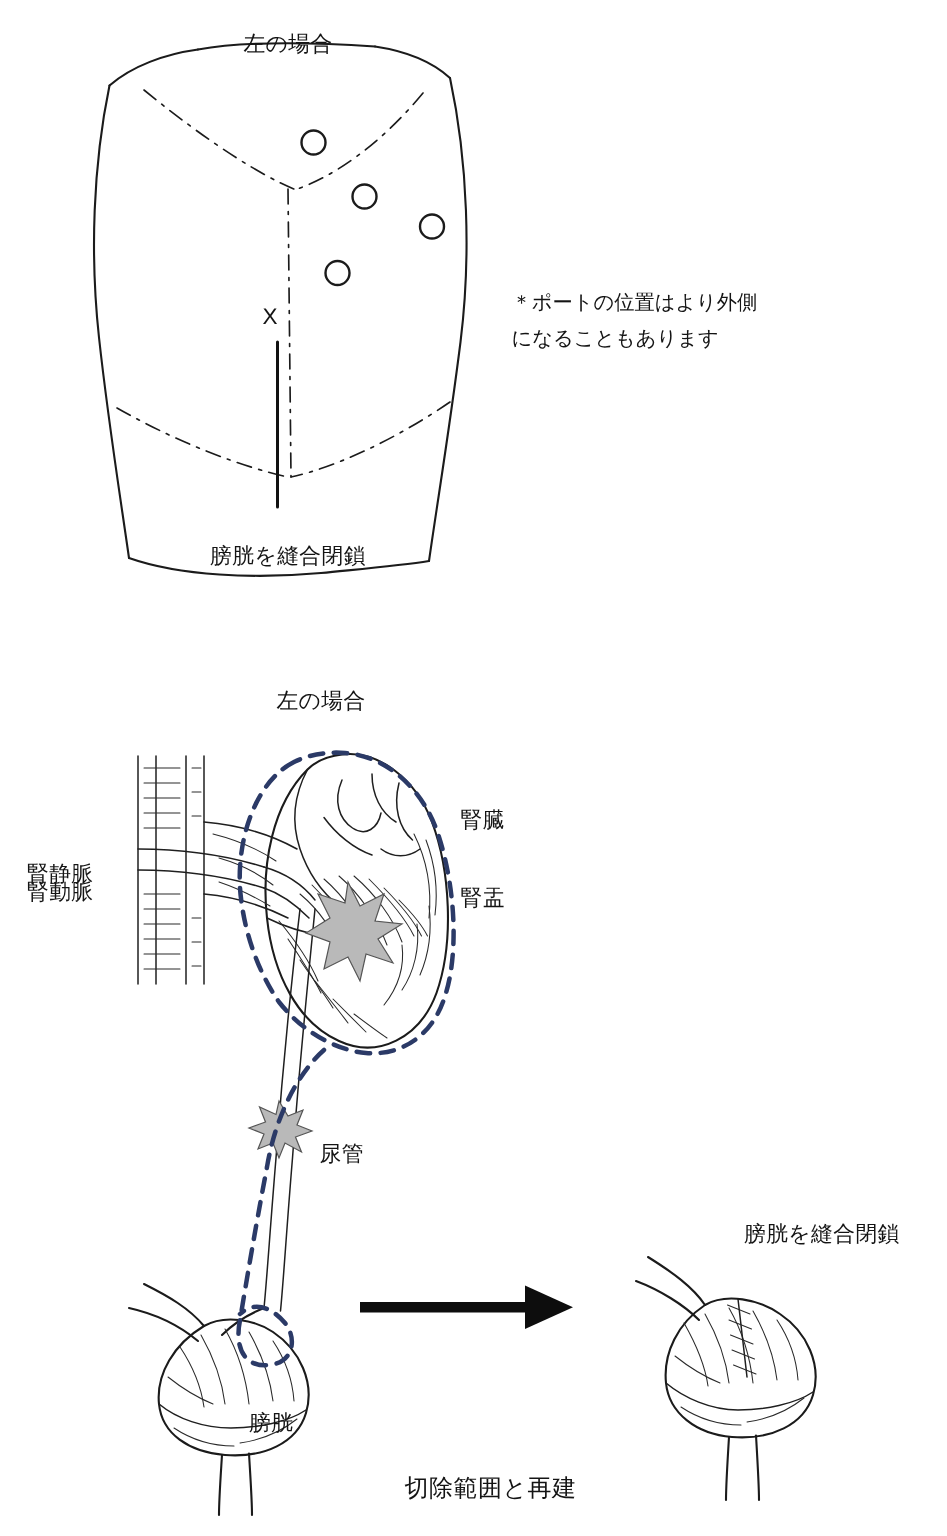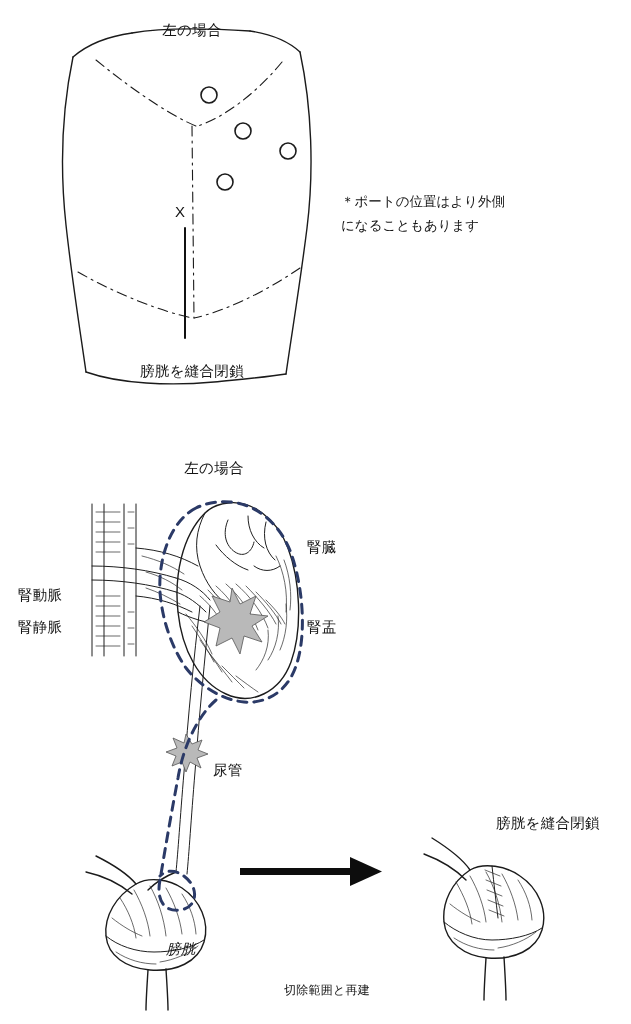--- a/index.html
+++ b/index.html
@@ -30,21 +30,21 @@
   }
   .lbl {
     position: absolute;
     font-size: 14.5px;
     line-height: 1.55;
     color: #141414;
     white-space: pre;
     letter-spacing: 0.02em;
   }
   .lbl.small {
-    font-size: 12px;
+    font-size: 16px;
   }
   .lbl.center {
     text-align: left;
     transform: translateX(-50%);
   }
   .note {
     position: absolute;
     font-size: 13.5px;
     line-height: 1.75;
     color: #141414;
@@ -303,26 +303,26 @@
   <div class="note" style="left:341px; top:190px;">＊ポートの位置はより外側
 になることもあります</div>
 
   <div class="lbl center" style="left:192px; top:360px;">膀胱を縫合閉鎖</div>
 
   <div class="lbl" style="left:175px; top:200px; font-size:15px;">X</div>
 
   <div class="lbl center" style="left:214px; top:457px;">左の場合</div>
 
   <div class="lbl" style="left:18px; top:584px;">腎動脈</div>
-  <div class="lbl" style="left:18px; top:616px;">腎静脈</div>
+  <div class="lbl" style="left:18px; top:572px;">腎静脈</div>
 
   <div class="lbl" style="left:307px; top:536px;">腎臓</div>
-  <div class="lbl" style="left:307px; top:616px;">腎盂</div>
+  <div class="lbl" style="left:307px; top:588px;">腎盂</div>
 
   <div class="lbl" style="left:213px; top:759px;">尿管</div>
 
-  <div class="lbl" style="left:166px; top:938px;font-style:italic;">膀胱</div>
+  <div class="lbl" style="left:166px; top:938px;">膀胱</div>
 
   <div class="lbl" style="left:456px; top:812px;margin-left:40px;">膀胱を縫合閉鎖</div>
 
   <div class="lbl center small" style="left:327px; top:981px;">切除範囲と再建</div>
 
 </div>
 
 </body></html>

